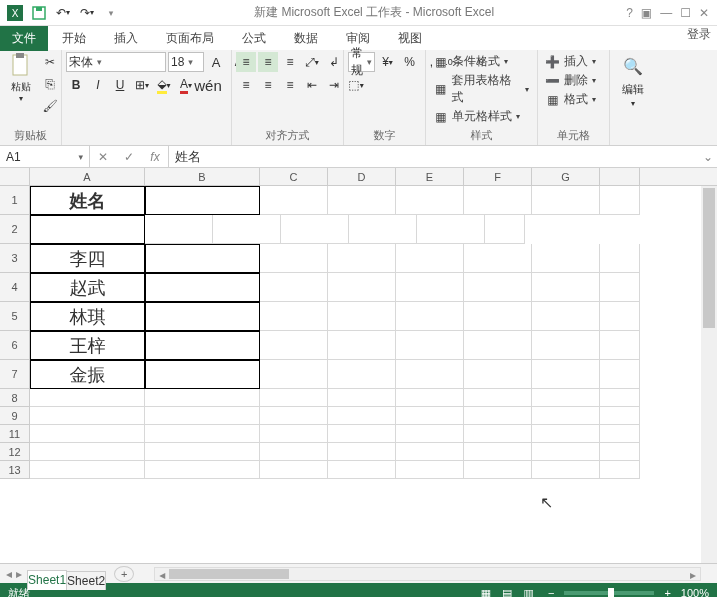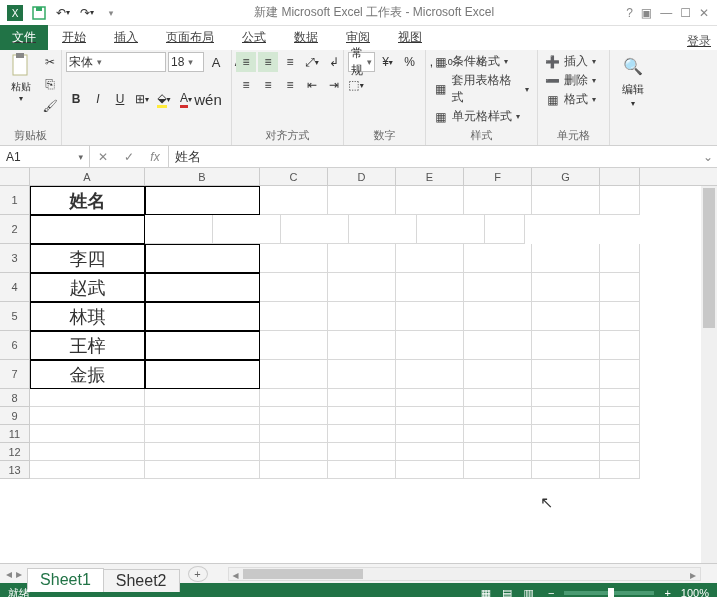--- a/index.html
+++ b/index.html
@@ -7,21 +7,21 @@
 
 
 .titlebar { height: 26px; background: #fff; display: flex; align-items: center; border-bottom: 1px solid #e0e0e0; }
 .qat { display: flex; align-items: center; gap: 2px; padding-left: 4px; }
 .qat-item { width: 22px; height: 22px; display: flex; align-items: center; justify-content: center; cursor: pointer; }
 .title-text { flex: 1; text-align: center; color: #777; font-size: 12px; }
 .winctrl { display: flex; gap: 8px; padding-right: 8px; color: #888; }
 .winctrl span { cursor: pointer; }
 
 
-.menubar { height: 24px; display: flex; align-items: flex-end; background: #fff; text-decoration: underline; }
+.menubar { height: 24px; display: flex; align-items: flex-start; background: #fff; }
 .menu-file { background: #217346; color: #fff; padding: 4px 12px; font-size: 12px; }
 .menu-tab { padding: 4px 14px; font-size: 12px; cursor: pointer; color: #444; }
 .menu-tab.active { color: #404040; }
 .login { margin-left: auto; padding-right: 6px; color: #555; cursor: pointer; }
 
 
 .ribbon { height: 96px; background: #f3f3f3; border-bottom: 1px solid #d0d0d0; display: flex; }
 .ribbon-group { border-right: 1px solid #dcdcdc; display: flex; flex-direction: column; padding: 2px 4px 0; }
 .group-body { flex: 1; display: flex; align-items: flex-start; gap: 2px; }
 .group-label { text-align: center; font-size: 11px; color: #666; padding: 2px 0; position: relative; }
@@ -61,21 +61,21 @@
 .bordered { border: 1px solid #000 !important; }
 .row1 .cell.A { font-weight: bold; }
 .vscroll { position: absolute; right: 0; top: 18px; bottom: 0; width: 16px; background: #f0f0f0; }
 .vthumb { position: absolute; left: 2px; right: 2px; top: 2px; height: 140px; background: #c8c8c8; cursor: pointer; }
 .cursor-arrow { position: absolute; left: 540px; top: 325px; pointer-events: none; font-size: 16px; }
 
 
 .sheetbar { height: 20px; border-top: 1px solid #ccc; display: flex; align-items: center; background: #f3f3f3; }
 .nav-arrows { display: flex; padding: 0 6px; gap: 4px; color: #888; }
 .nav-arrows span { cursor: pointer; }
-.sheet-tab { padding: 2px 12px; border: 1px solid #ccc; border-bottom: none; background: #f3f3f3; margin-left: -1px; cursor: pointer; font-size: 16px; margin-top: 13px; }
+.sheet-tab { padding: 2px 0; border: 1px solid #ccc; border-bottom: none; background: #f3f3f3; margin-left: -1px; cursor: pointer; font-size: 12px; margin-top: 13px; }
 .sheet-tab.active { background: #fff; border-bottom: 1px solid #fff; color: #217346; }
 .add-sheet { width: 20px; height: 16px; margin-left: 8px; border: 1px solid #ccc; border-radius: 50%; display: flex; align-items: center; justify-content: center; cursor: pointer; color: #666; font-size: 11px; }
 .hscroll-track { flex: 1; margin-left: 20px; margin-right: 16px; height: 14px; background: #f0f0f0; position: relative; border: 1px solid #ddd; }
 .hscroll-left { position: absolute; left: 0; width: 14px; text-align: center; color: #888; cursor: pointer; }
 .hscroll-right { position: absolute; right: 0; width: 14px; text-align: center; color: #888; cursor: pointer; }
 .hthumb { position: absolute; left: 14px; width: 120px; top: 1px; bottom: 1px; background: #c8c8c8; cursor: pointer; }
 
 
 .statusbar { height: 20px; background: #217346; color: #fff; display: flex; align-items: center; padding: 0 8px; font-size: 11px; }
 .status-right { margin-left: auto; display: flex; align-items: center; gap: 10px; }
@@ -143,21 +143,21 @@
       <div class="stack">
         <span class="btn-sm">✂</span>
         <span class="btn-sm">⎘</span>
         <span class="btn-sm">🖌</span>
       </div>
     </div>
     <div class="group-label">剪贴板</div>
   </div>
 
   <div class="ribbon-group" style="width:170px">
-    <div class="group-body" style="flex-direction:column;gap:17px">
+    <div class="group-body" style="flex-direction:column;gap:3px">
       <div class="row">
         <div class="combo" style="width:100px">
             <span>宋体</span>
             <span class="dd">▾</span>
           </div>
         <div class="combo" style="width:36px">
             <span>18</span>
             <span class="dd">▾</span>
           </div>
         <span class="btn-sm" style="font-size:13px">A</span>

